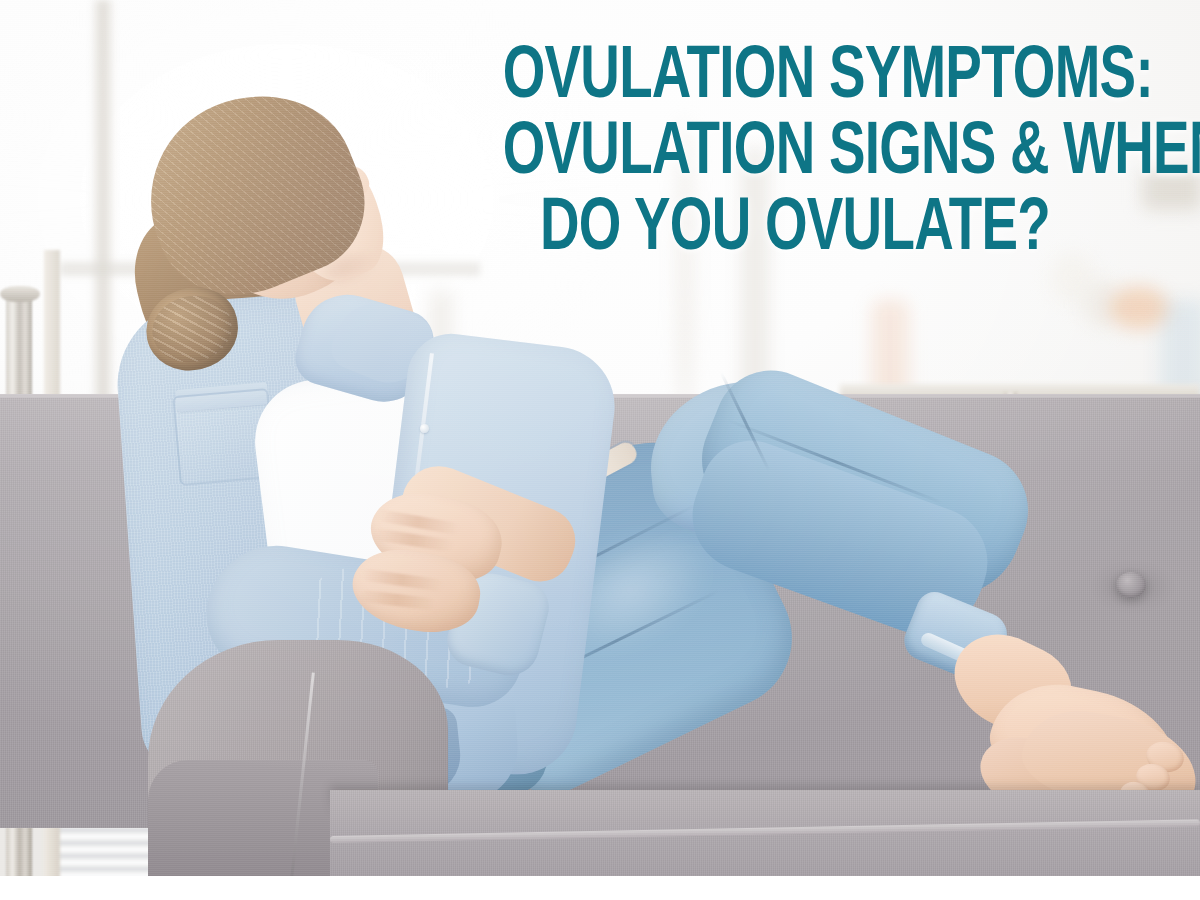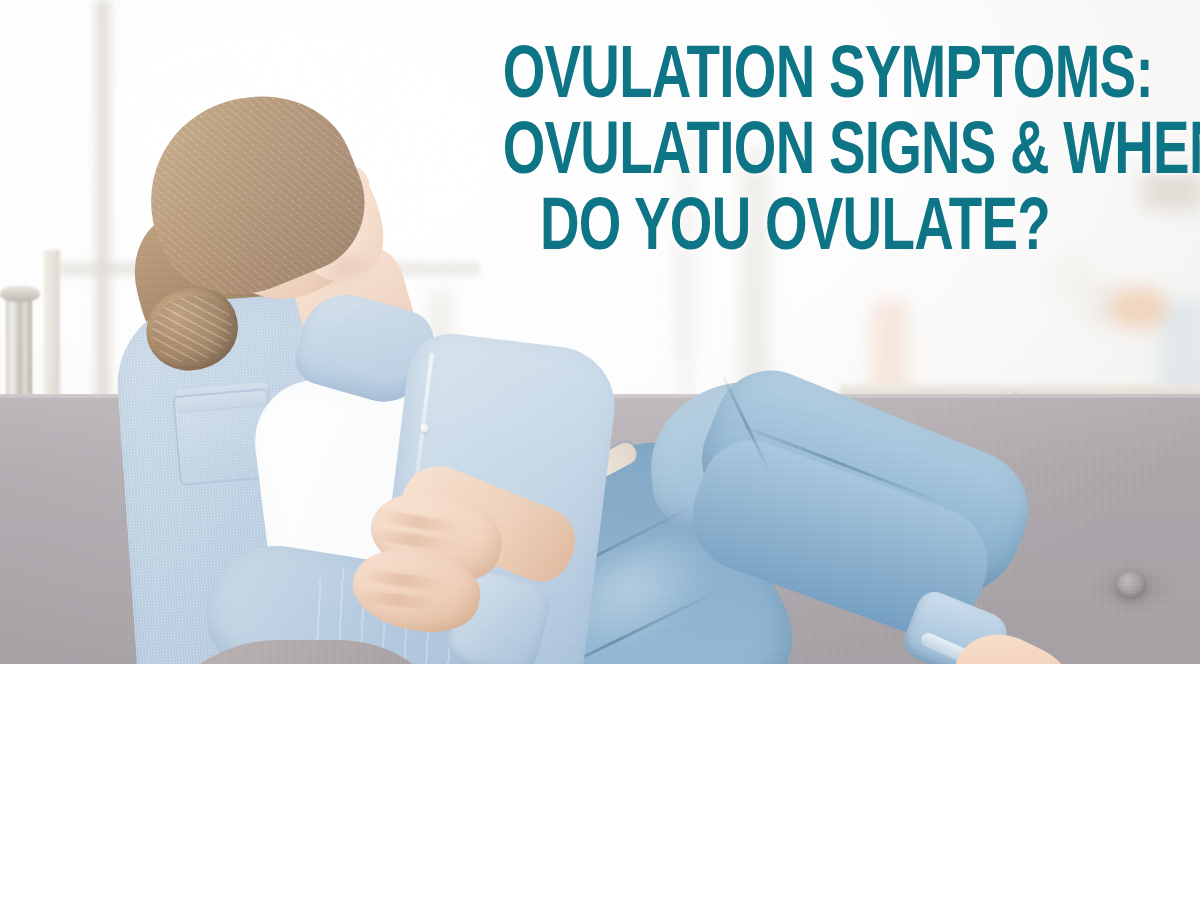--- a/index.html
+++ b/index.html
@@ -1,20 +1,20 @@
 <!DOCTYPE html>
 <html><head>
 <meta charset="utf-8">
 <style>
   html,body{margin:0;padding:0;background:#fff;}
   body{font-family:"Liberation Sans",sans-serif;}
 
   #stage{
     position:relative;
-    width:1200px;height:664px;
+    width:1200px;height:876px;
     overflow:hidden;
     background:#fef9c3;
   }
 
   
   .photo{position:absolute;inset:0;overflow:hidden;}
 
   .room-wall{
     position:absolute;inset:0;
     background:

